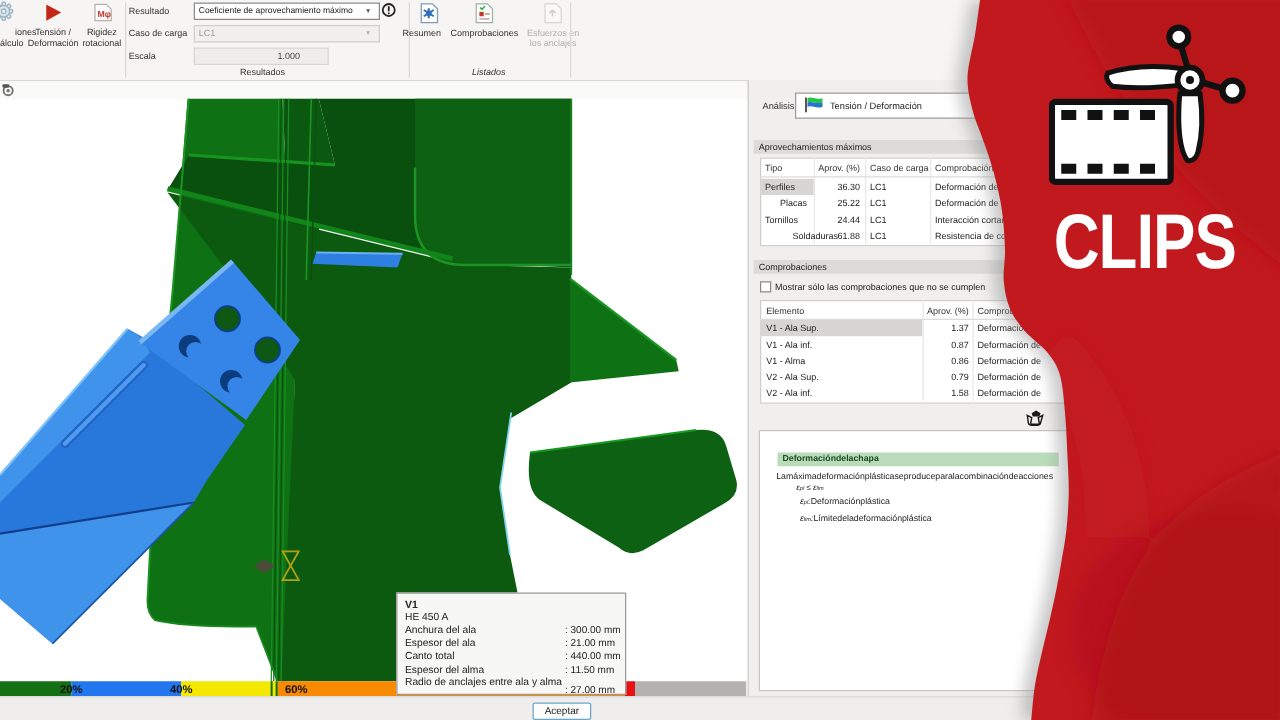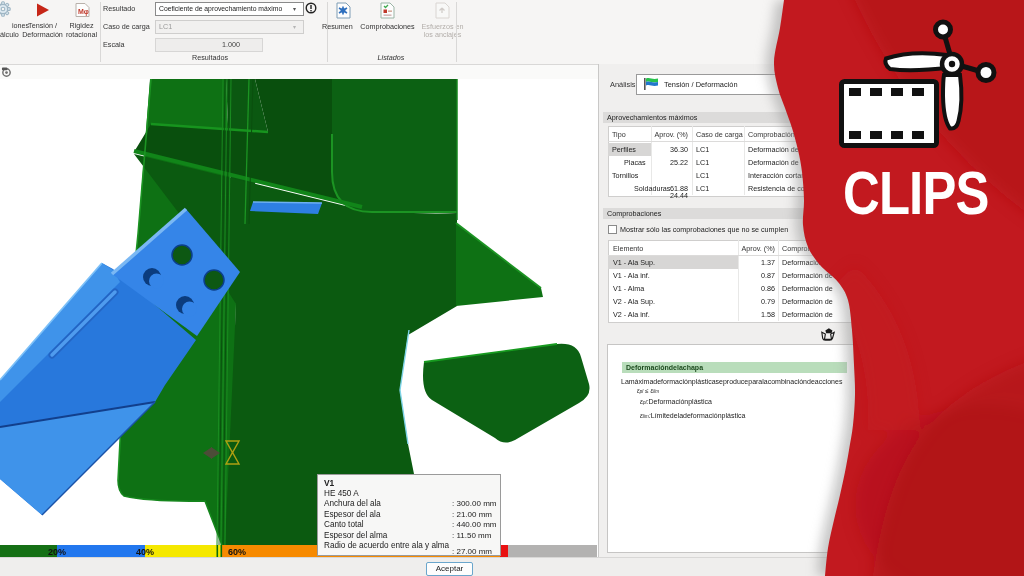--- a/index.html
+++ b/index.html
@@ -113,21 +113,21 @@
 <div class="t" style="left:748px;top:131px;">Comprobación</div>
 <div class="t" style="left:612px;top:146px;color:#222;">Perfiles</div>
 <div class="t" style="left:640px;top:146px;width:48px;text-align:right;color:#222;">36.30</div>
 <div class="t" style="left:696px;top:146px;color:#222;">LC1</div>
 <div class="t" style="left:748px;top:146px;color:#222;">Deformación de la chapa</div>
 <div class="t" style="left:624px;top:159px;color:#222;">Placas</div>
 <div class="t" style="left:640px;top:159px;width:48px;text-align:right;color:#222;">25.22</div>
 <div class="t" style="left:696px;top:159px;color:#222;">LC1</div>
 <div class="t" style="left:748px;top:159px;color:#222;">Deformación de la chapa</div>
 <div class="t" style="left:612px;top:172px;color:#222;">Tornillos</div>
-<div class="t" style="left:640px;top:172px;width:48px;text-align:right;color:#222;margin-top:20px;">24.44</div>
+<div class="t" style="left:640px;top:172px;width:48px;text-align:right;color:#222;">24.44</div>
 <div class="t" style="left:696px;top:172px;color:#222;">LC1</div>
 <div class="t" style="left:748px;top:172px;color:#222;">Interacción cortante</div>
 <div class="t" style="left:612px;top:185px;color:#222;margin-left:22px;">Soldaduras</div>
 <div class="t" style="left:640px;top:185px;width:48px;text-align:right;color:#222;">61.88</div>
 <div class="t" style="left:696px;top:185px;color:#222;">LC1</div>
 <div class="t" style="left:748px;top:185px;color:#222;">Resistencia de cordones</div>
 
 <div class="abs" style="left:603px;top:208px;width:421px;height:11px;background:#dcdbda;"></div>
 <div class="t" style="left:607px;top:210px;color:#222;">Comprobaciones</div>
 <div class="abs" style="left:608px;top:225px;width:7px;height:7px;background:#fff;border:1px solid #8a8a8a;"></div>
@@ -266,21 +266,21 @@
   <div class="abs" style="left:6px;top:3px;font-weight:bold;font-size:8.4px;">V1</div>
   <div class="abs" style="left:6px;top:13.5px;">HE 450 A</div>
   <div class="abs" style="left:6px;top:24px;">Anchura del ala</div>
     <div class="abs" style="left:134px;top:24px;font-size:8px;">: 300.00 mm</div>
   <div class="abs" style="left:6px;top:34.5px;">Espesor del ala</div>
     <div class="abs" style="left:134px;top:34.5px;font-size:8px;">: 21.00 mm</div>
   <div class="abs" style="left:6px;top:45px;">Canto total</div>
     <div class="abs" style="left:134px;top:45px;font-size:8px;">: 440.00 mm</div>
   <div class="abs" style="left:6px;top:55.5px;">Espesor del alma</div>
     <div class="abs" style="left:134px;top:55.5px;font-size:8px;">: 11.50 mm</div>
-  <div class="abs" style="left:6px;top:66px;">Radio de acuerdo entre ala y alma</div>
+  <div class="abs" style="left:6px;top:66px;">Radio de anclajes entre ala y alma</div>
     <div class="abs" style="left:134px;top:72px;font-size:8px;">: 27.00 mm</div>
 </div>
 
 <div class="abs" style="left:0;top:557px;width:1024px;height:19px;background:#efeeed;border-top:1px solid #d8d7d6;"></div>
 <div class="abs" style="left:426px;top:562px;width:45px;height:12px;background:#fdfdfd;border:1px solid #6aa6cc;border-radius:2px;font-size:8px;color:#222;text-align:center;line-height:12px;">Aceptar</div>
 
 <svg class="abs" style="left:0;top:0" width="1024" height="576" viewBox="0 0 1024 576">
   <defs>
     <filter id="blur5" x="-30%" y="-30%" width="160%" height="160%">
         <feGaussianBlur stdDeviation="6"></feGaussianBlur>

